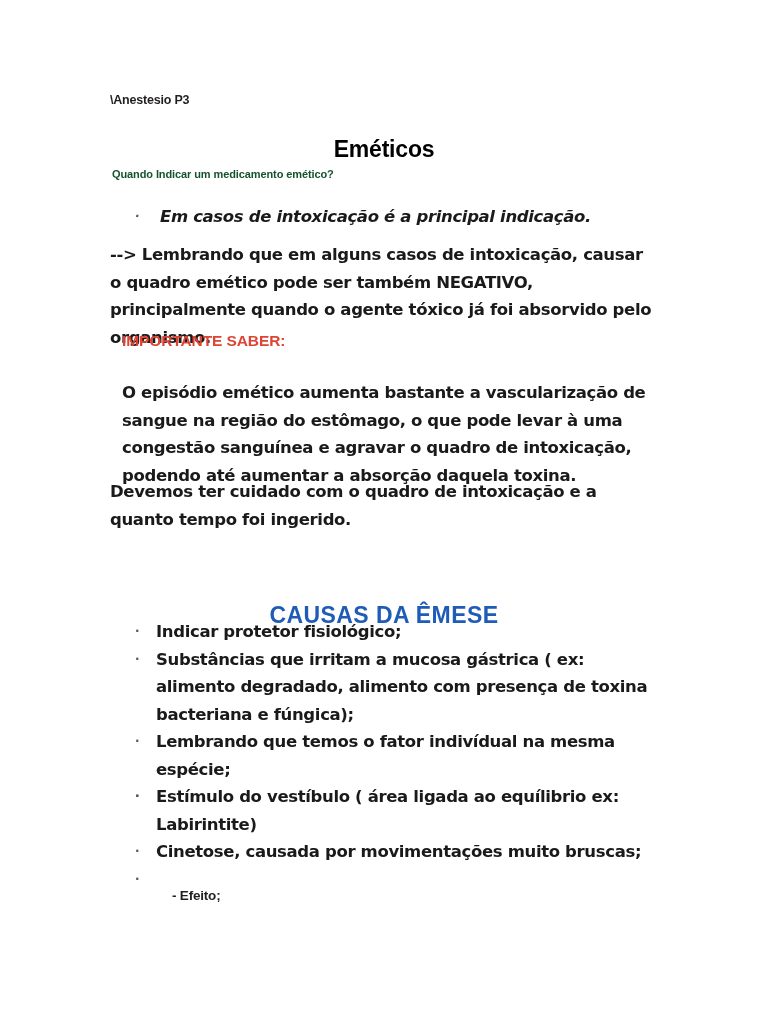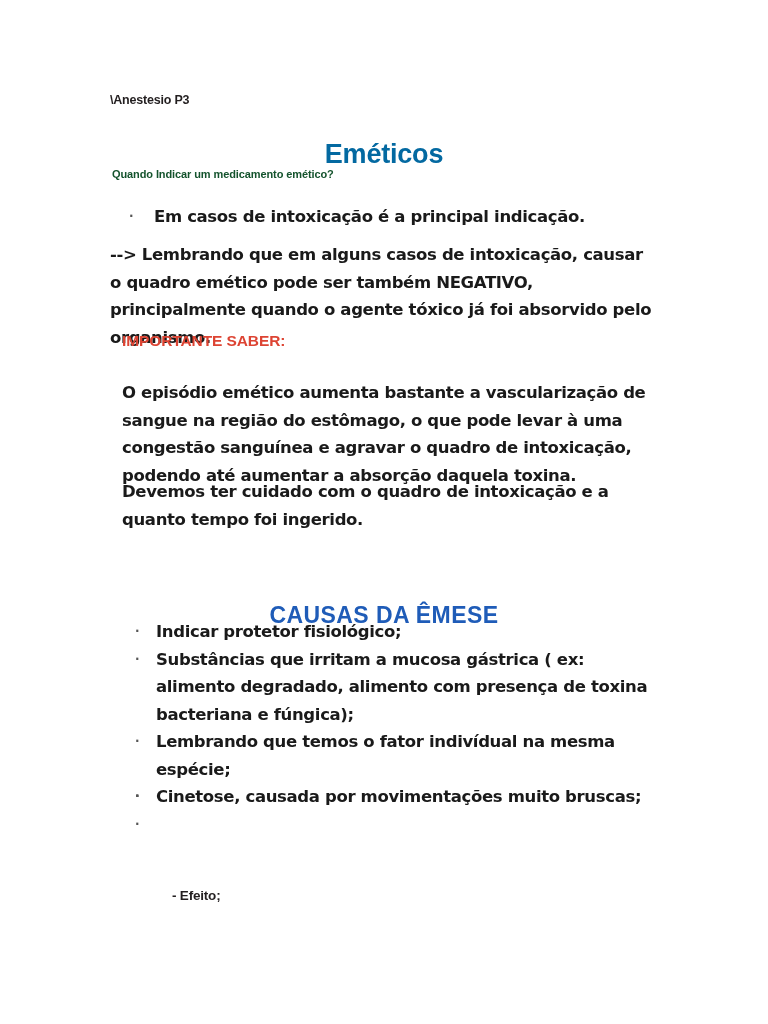--- a/index.html
+++ b/index.html
@@ -49,22 +49,22 @@
     white-space: nowrap;
   }
 
   #page-title {
     left: 0;
     right: 0;
     top: 121px;
     text-align: center;
     font-family: "Liberation Sans", sans-serif;
     font-weight: 700;
-    font-size: 27px;
-    color: #0369a1;
+    font-size: 23px;
+    color: #000000;
     letter-spacing: -0.2px;
   }
 
   #question-heading {
     left: 112px;
     top: 168px;
     font-family: "Liberation Sans", sans-serif;
     font-weight: 600;
     font-size: 11px;
     color: #14532d;
@@ -91,46 +91,47 @@
     text-align: center;
     font-family: "Liberation Sans", sans-serif;
     font-weight: 700;
     font-size: 23px;
     color: #1f5cb8;
     letter-spacing: 0.4px;
   }
 
   
   #intro-bullet {
-    left: 129px;
+    left: 135px;
     top: 202px;
     width: 520px;
     font-size: 16.5px;
     line-height: 28px;
+    font-style: italic;
   }
   #intro-bullet .mk { display: inline-block; width: 25px; color: #555; font-size: 12px; vertical-align: 2px; }
 
   #arrow-paragraph {
     left: 110px;
     top: 241px;
     width: 545px;
     font-size: 16.5px;
     line-height: 27.5px;
   }
 
   #vascular-paragraph {
     left: 110px;
     top: 367px;
     width: 548px;
     font-size: 16.5px;
     line-height: 27.5px;
   }
 
   #caution-paragraph {
-    left: 122px;
+    left: 110px;
     top: 478px;
     width: 540px;
     font-size: 16.5px;
     line-height: 27.5px;
   }
 
   
   #causes-list {
     left: 132px;
     top: 618px;
@@ -183,20 +184,20 @@
 
   <p class="abs body-face" id="caution-paragraph" style="margin:0;">Devemos ter cuidado com o quadro de intoxicação e a quanto tempo foi ingerido.</p>
 
   <h2 class="abs" id="section-heading">CAUSAS DA ÊMESE</h2>
 
   <ul class="abs body-face" id="causes-list">
       <li><span class="bullet-mark">·</span><span>Indicar protetor fisiológico;</span></li>
       <li><span class="bullet-mark">·</span><span>Substâncias que irritam a mucosa gástrica ( ex: alimento degradado, alimento com presença de toxina bacteriana e fúngica);</span></li>
       <li><span class="bullet-mark">·</span><span>Lembrando que temos o fator indivídual na mesma espécie;</span></li>
       <li><span class="bullet-mark">·</span></li>
-      <li><span class="bullet-mark">·</span></li>
+      <li><span class="bullet-mark">·</span><span>Estímulo do vestíbulo ( área ligada ao equílibrio ex: Labirintite)</span></li>
       <li><span class="bullet-mark">·</span><span>Cinetose, causada por movimentações muito bruscas;</span></li>
       <li><span class="bullet-mark">·</span></li>
     </ul>
 
   <div class="abs cond-face" id="subitem-febre">- Efeito;</div>
 
 </div>
 
 </body></html>

